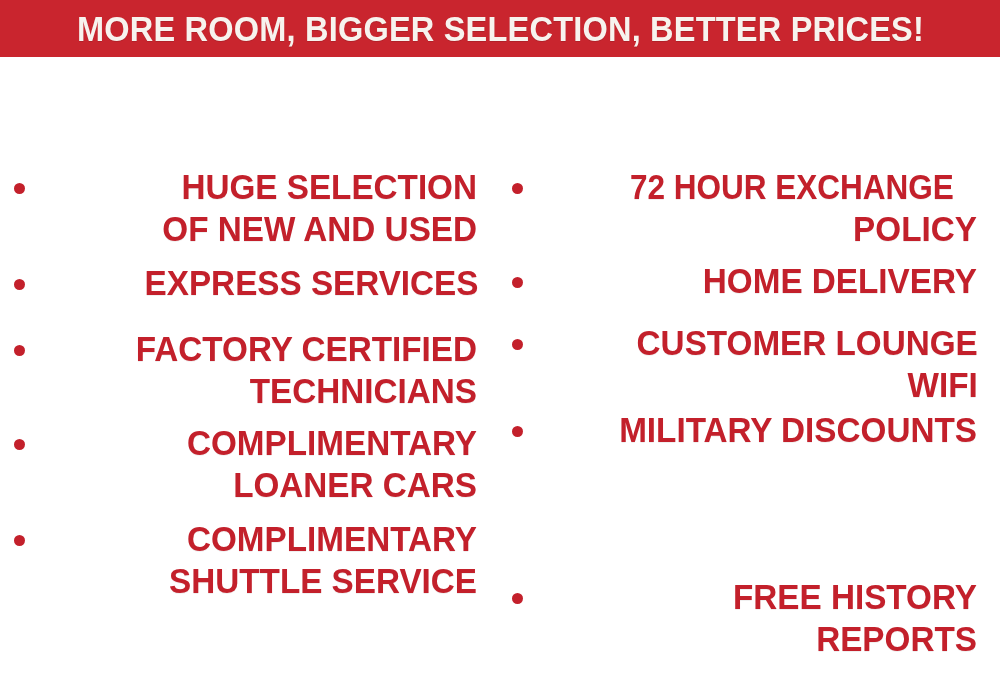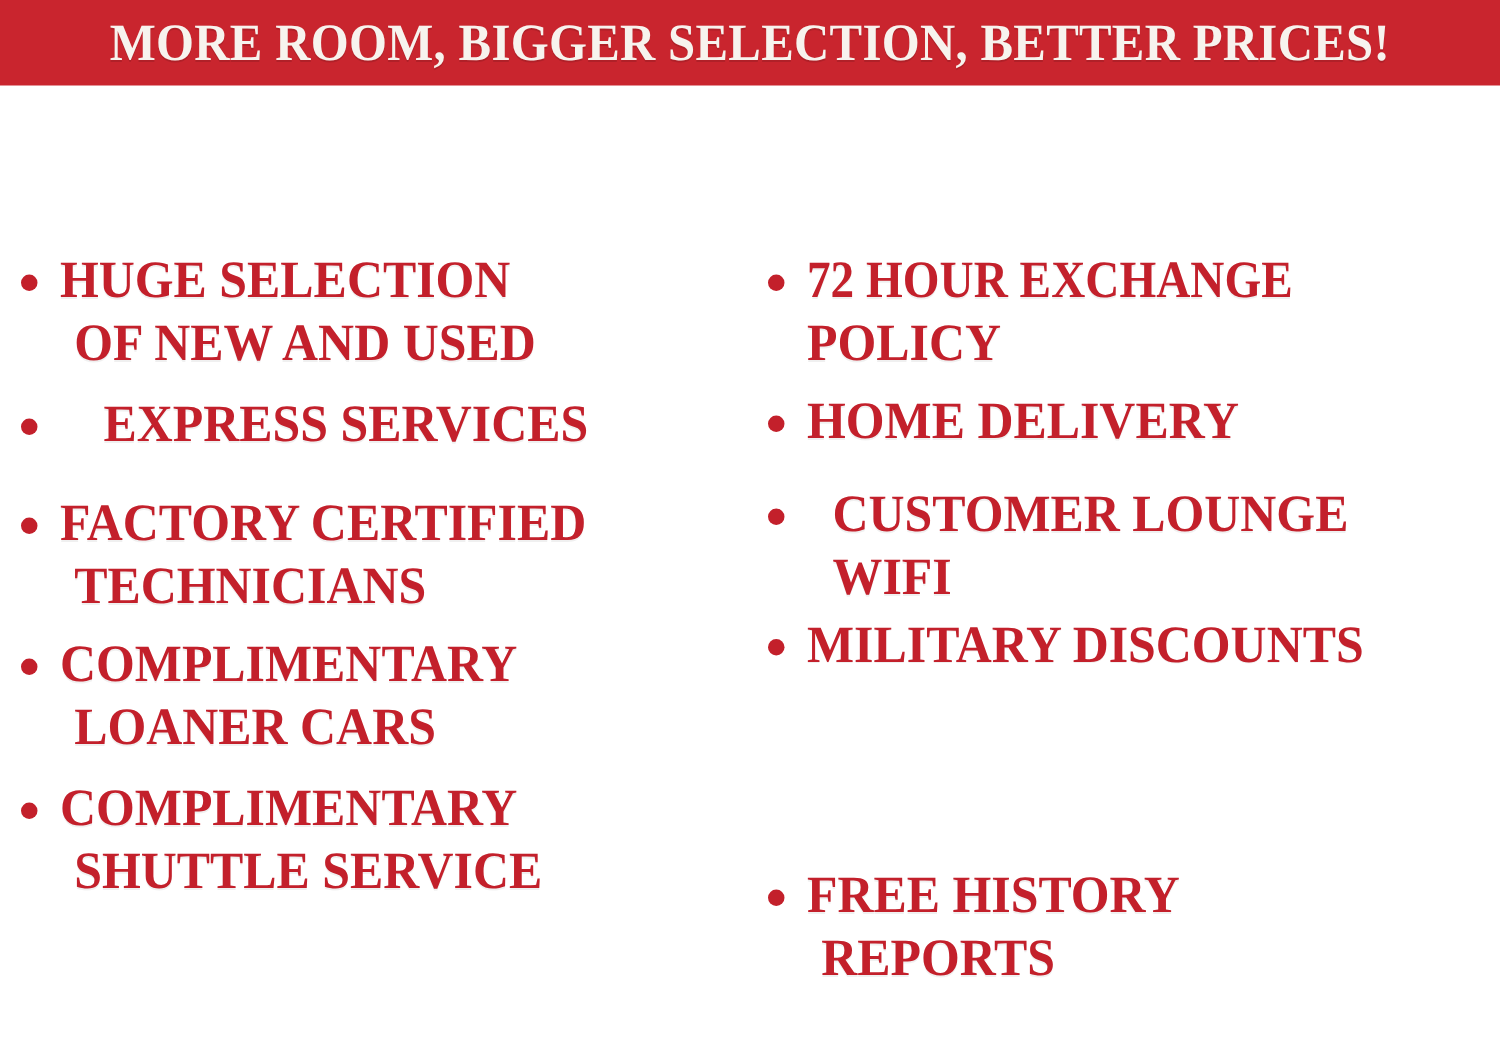--- a/index.html
+++ b/index.html
@@ -7,21 +7,21 @@
     margin: 0;
     padding: 0;
     background: #ffffff;
   }
   #poster {
     position: relative;
     width: 1000px;
     height: 694px;
     background: #ffffff;
     overflow: hidden;
-    font-family: Liberation Serif, serif;
+    font-family: Liberation Sans, sans-serif;
     -webkit-font-smoothing: antialiased;
   }
 
   
   .banner {
     position: absolute;
     left: 0;
     top: 0;
     width: 1000px;
     height: 57px;
@@ -70,20 +70,21 @@
     position: absolute;
     left: 0;
     top: 160px;
     width: 1000px;
     height: 534px;
   }
   .col {
     position: absolute;
     top: 0;
     height: 534px;
+    text-align: right;
   }
   .col-left  { left: 14px;  width: 486px; }
   .col-right { left: 512px; width: 488px; }
 
   .bullet-item {
     display: flex;
     align-items: flex-start;
     color: #C3202B;
   }
   .bullet-dot {

